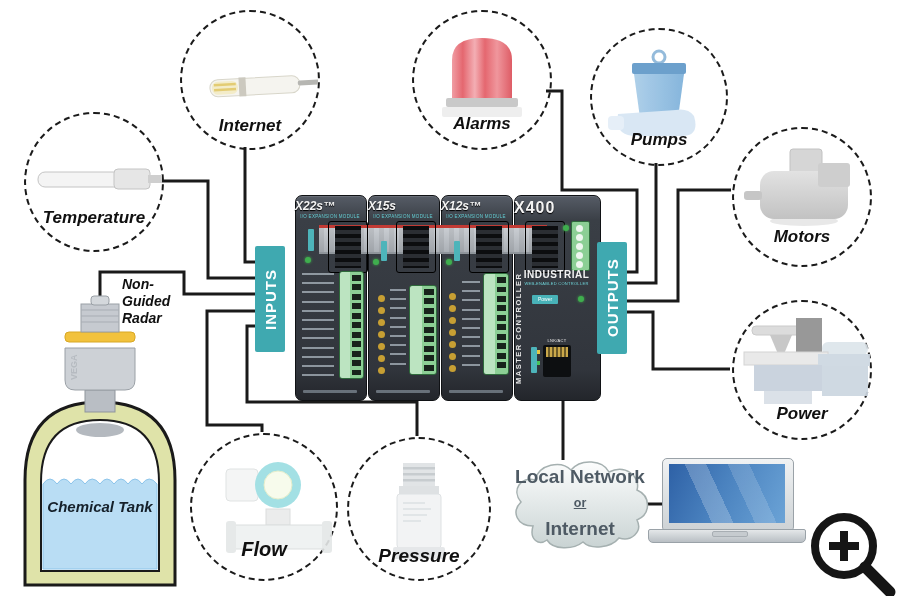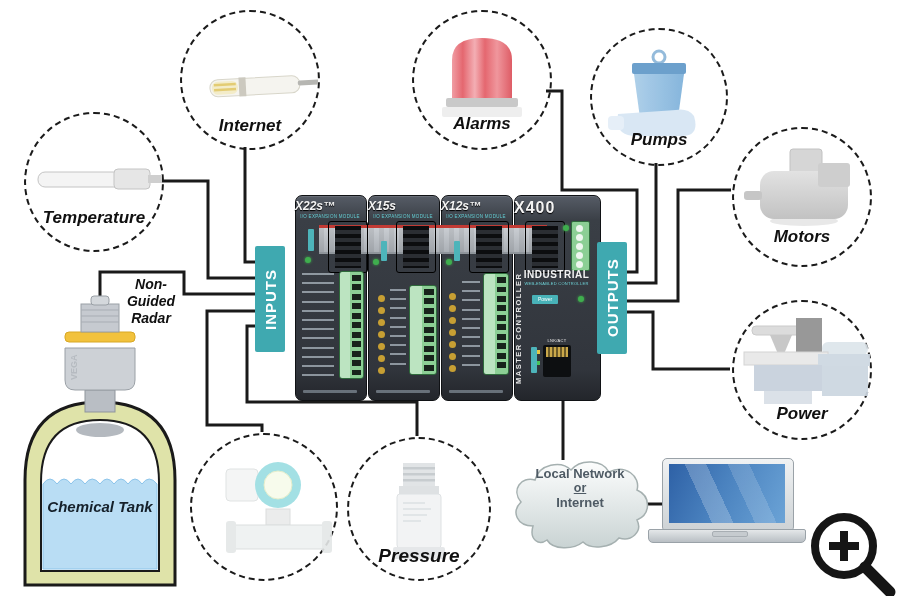--- a/index.html
+++ b/index.html
@@ -58,27 +58,27 @@
        text-align:center;z-index:6;}
   .eth{position:absolute;left:248px;top:150px;width:28px;height:32px;background:#0d0f11;border-radius:2px;z-index:6;}
   .eth::before{content:"";position:absolute;left:3px;right:3px;top:2px;height:10px;
        background:repeating-linear-gradient(90deg,#caa84a 0 2px,#6b5a28 2px 4px);}
   .ethlabel{position:absolute;left:244px;top:143px;width:36px;text-align:center;color:#e8e8e8;
        font-size:4px;letter-spacing:.3px;z-index:6;}
   .ethled{position:absolute;left:241px;top:155px;width:4px;height:4px;background:#e5c544;
        box-shadow:0 11px 0 #47c15c;z-index:6;}
   
   .radar-label{position:absolute;left:122px;top:276px;width:58px;font-weight:bold;font-style:italic;
-       font-size:14px;line-height:17px;color:#101010;z-index:3;text-align:center;}
+       font-size:14px;line-height:17px;color:#101010;z-index:3;}
   .tank-label{position:absolute;left:38px;top:498px;width:124px;text-align:center;font-weight:bold;
        font-style:italic;font-size:15px;color:#15202a;z-index:3;}
   
   .cloud-text{position:absolute;left:505px;top:466px;width:150px;text-align:center;color:#4e5a64;z-index:3;}
-  .cloud-text .l1,.cloud-text .l3{font-size:13px;font-weight:bold;}
-  .cloud-text .l2{font-size:12.5px;font-weight:bold;text-decoration:underline;margin:0 0;}
+  .cloud-text .l1,.cloud-text .l3{font-size:19px;font-weight:bold;}
+  .cloud-text .l2{font-size:12.5px;font-weight:bold;text-decoration:underline;margin:8px 0;}
   
   .lt-screen{position:absolute;left:662px;top:458px;width:130px;height:72px;border:1px solid #9aa2a8;
        border-radius:5px;background:linear-gradient(#f0f2f3,#cdd2d5);z-index:2;}
   .lt-display{position:absolute;left:669px;top:464px;width:116px;height:59px;z-index:3;
        background:linear-gradient(65deg,rgba(255,255,255,0) 30%,rgba(255,255,255,.22) 30%,rgba(255,255,255,.22) 45%,rgba(255,255,255,0) 45%,rgba(255,255,255,0) 60%,rgba(255,255,255,.15) 60%,rgba(255,255,255,.15) 75%,rgba(255,255,255,0) 75%),
                   linear-gradient(115deg,#2e61a6 0%,#4a82bf 45%,#6ba3d6 100%);}
   .lt-base{position:absolute;left:648px;top:529px;width:156px;height:12px;border:1px solid #9aa2a8;
        border-radius:2px 2px 5px 5px;background:linear-gradient(#e4e7e9,#b9bfc4);z-index:2;}
   .lt-pad{position:absolute;left:712px;top:531px;width:34px;height:4px;background:#c6cbcf;
        border:1px solid #a8aeb3;border-radius:2px;z-index:3;}
@@ -129,20 +129,21 @@
   <div class="node" style="left:190px;top:433px;width:144px;height:144px;">
     <svg width="144" height="144" viewBox="0 0 144 144" class="abs" style="left:0;top:0;" opacity="0.9">
       <rect x="34" y="34" width="32" height="32" rx="4" fill="#f3f5f5" stroke="#dde0e0"></rect>
       <circle cx="86" cy="50" r="23" fill="#9adde2"></circle>
       <circle cx="86" cy="50" r="14" fill="#f7fbea" stroke="#e2ecc6"></circle>
       <rect x="74" y="74" width="24" height="16" fill="#e9ebeb" stroke="#d8dada"></rect>
       <rect x="40" y="90" width="92" height="24" fill="#eef1f1" stroke="#d8dbdb"></rect>
       <rect x="34" y="86" width="10" height="32" rx="3" fill="#e4e7e7"></rect>
       <rect x="130" y="86" width="10" height="32" rx="3" fill="#e4e7e7"></rect>
     </svg>
+    <div class="node-label" style="bottom:18px;font-size:20px;">Flow</div>
   </div>
 
   <div class="node" style="left:347px;top:437px;width:140px;height:140px;">
     <svg width="140" height="140" viewBox="0 0 140 140" class="abs" style="left:0;top:0;" opacity="0.92">
       <rect x="54" y="24" width="32" height="24" fill="#dfe2e4"></rect>
       <rect x="54" y="28" width="32" height="2.5" fill="#c3c8cb"></rect>
       <rect x="54" y="34" width="32" height="2.5" fill="#c3c8cb"></rect>
       <rect x="54" y="40" width="32" height="2.5" fill="#c3c8cb"></rect>
       <rect x="50" y="47" width="40" height="8" fill="#dcdfe1"></rect>
       <rect x="48" y="55" width="44" height="54" rx="3" fill="#f1f3f4" stroke="#dcdfe1"></rect>

